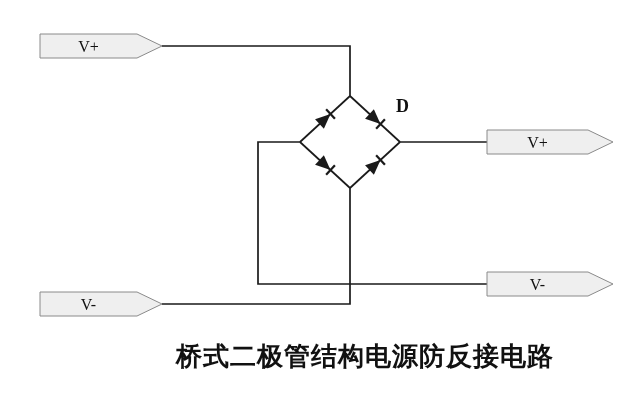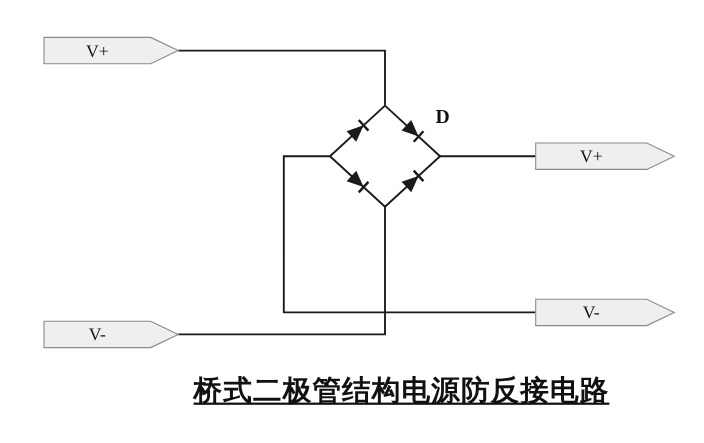--- a/index.html
+++ b/index.html
@@ -18,21 +18,20 @@
     width: 550px;
     top: 340px;
     height: 32px;
     line-height: 32px;
     text-align: center;
     font-size: 26px;
     font-weight: bold;
     color: #111111;
     font-family: "DejaVu Sans", sans-serif;
     letter-spacing: 1px;
-    text-decoration: underline;
   }
 </style>
 </head>
 <body>
 
 <div class="stage">
   <svg id="circuit-svg" width="640" height="403" viewBox="0 0 640 403" xmlns="http://www.w3.org/2000/svg">
       <polyline points="162,46 350,46 350,96" fill="none" stroke="#1a1a1a" stroke-width="1.7"></polyline>
       <polyline points="400,142 487,142" fill="none" stroke="#1a1a1a" stroke-width="1.7"></polyline>
       <polyline points="300,142 258,142 258,284 487,284" fill="none" stroke="#1a1a1a" stroke-width="1.7"></polyline>

